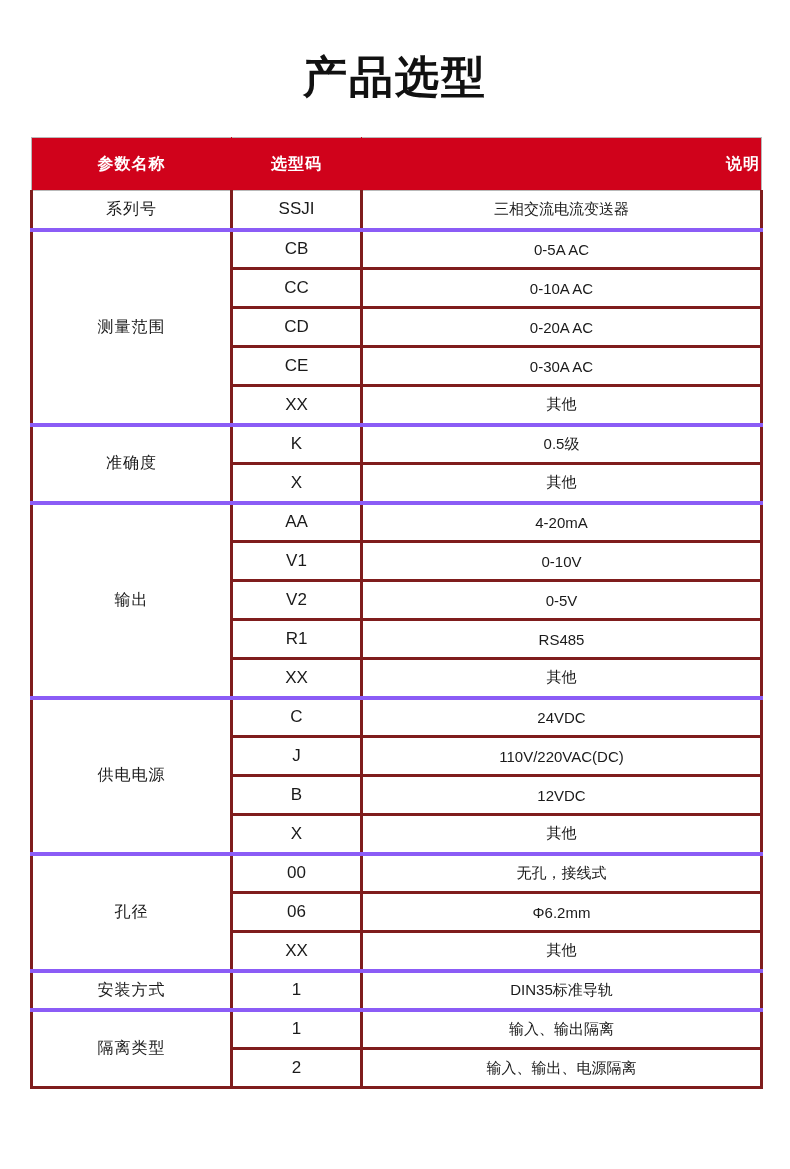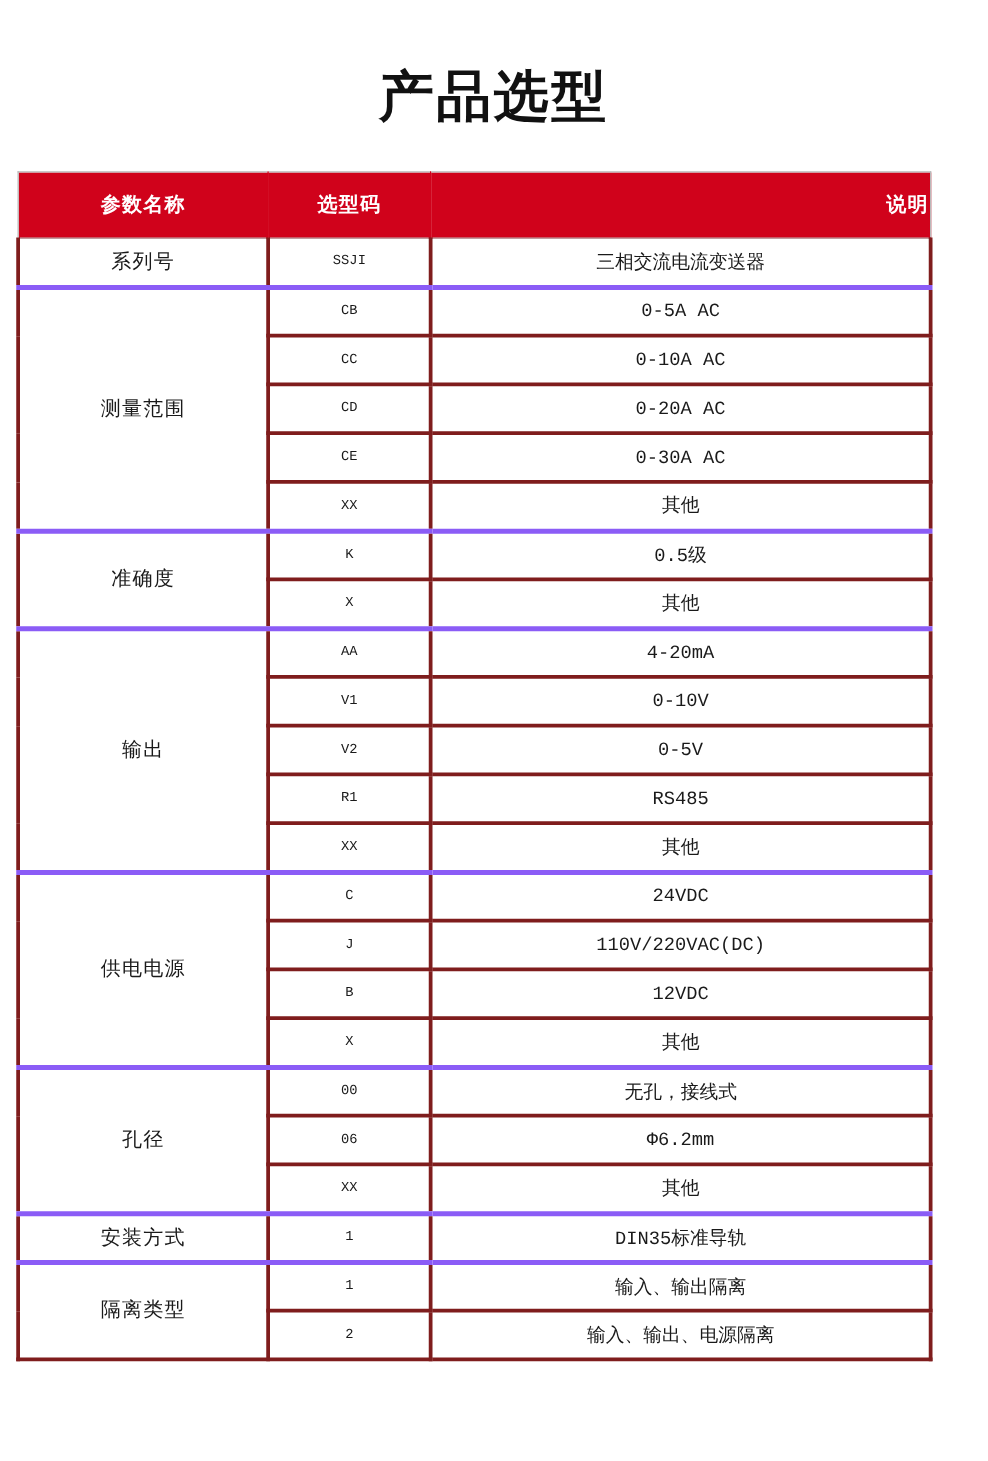--- a/index.html
+++ b/index.html
@@ -27,23 +27,22 @@
     text-align: center;
     font-size: 44px;
     font-weight: bold;
     letter-spacing: 2px;
     color: #111111;
     margin: 0;
     padding: 48px 0 30px 0;
     font-family: "DejaVu Sans", "Liberation Sans", sans-serif;
   }
   .table-wrap {
-    padding: 0 13px;
+    padding: 0 30px;
     box-sizing: border-box;
-    font-family: Liberation Mono, monospace;
   }
   table.spec {
     width: 730px;
     border-collapse: collapse;
     table-layout: fixed;
     border: 1px solid #b9b9b9;
   }
   table.spec col.c1 { width: 200px; }
   table.spec col.c2 { width: 130px; }
   table.spec col.c3 { width: 400px; }
@@ -70,21 +69,21 @@
     vertical-align: middle;
     color: #1a1a1a;
     padding: 2px 4px;
     box-sizing: border-box;
   }
   table.spec td.param {
     font-size: 16px;
     letter-spacing: 1px;
   }
   table.spec td.code {
-    font-size: 11px;
+    font-size: 17px;
   }
   table.spec td.desc {
     font-size: 15px;
   }
   table.spec tr.group-start td {
     border-top: 4px solid #8b5cf6;
   }
   table.spec tbody tr:first-child td {
     border-top: 1px solid #cfcfcf;
     text-align: center;

